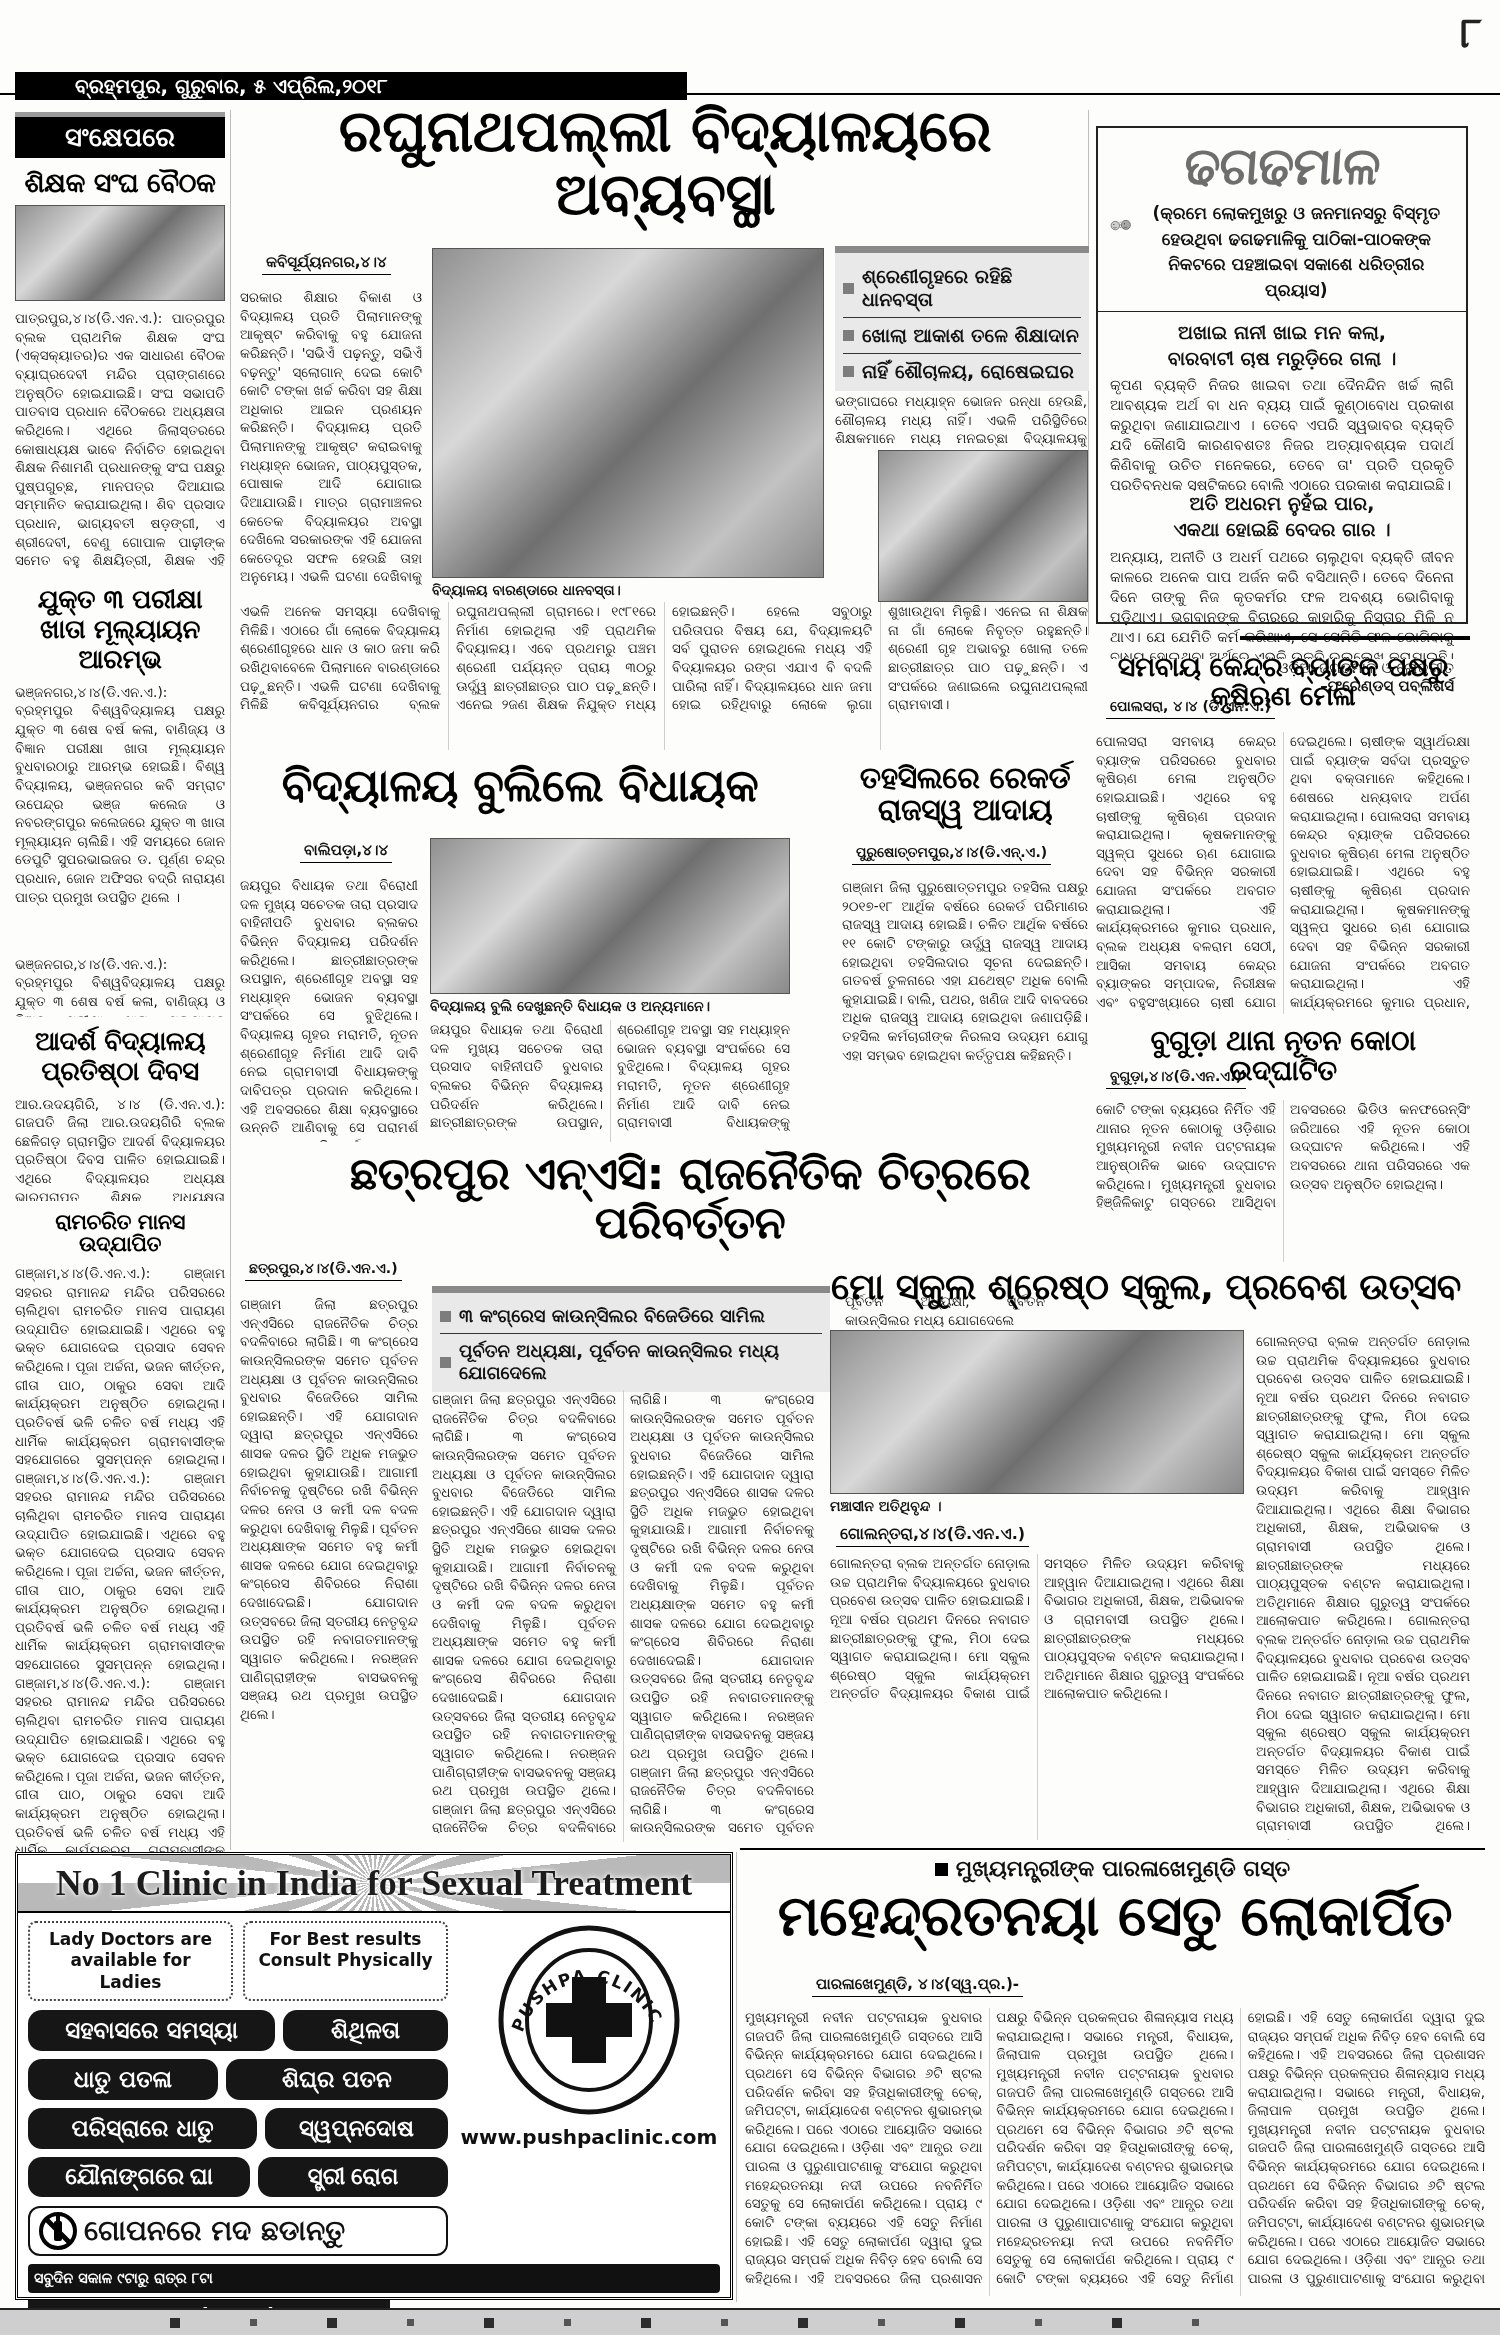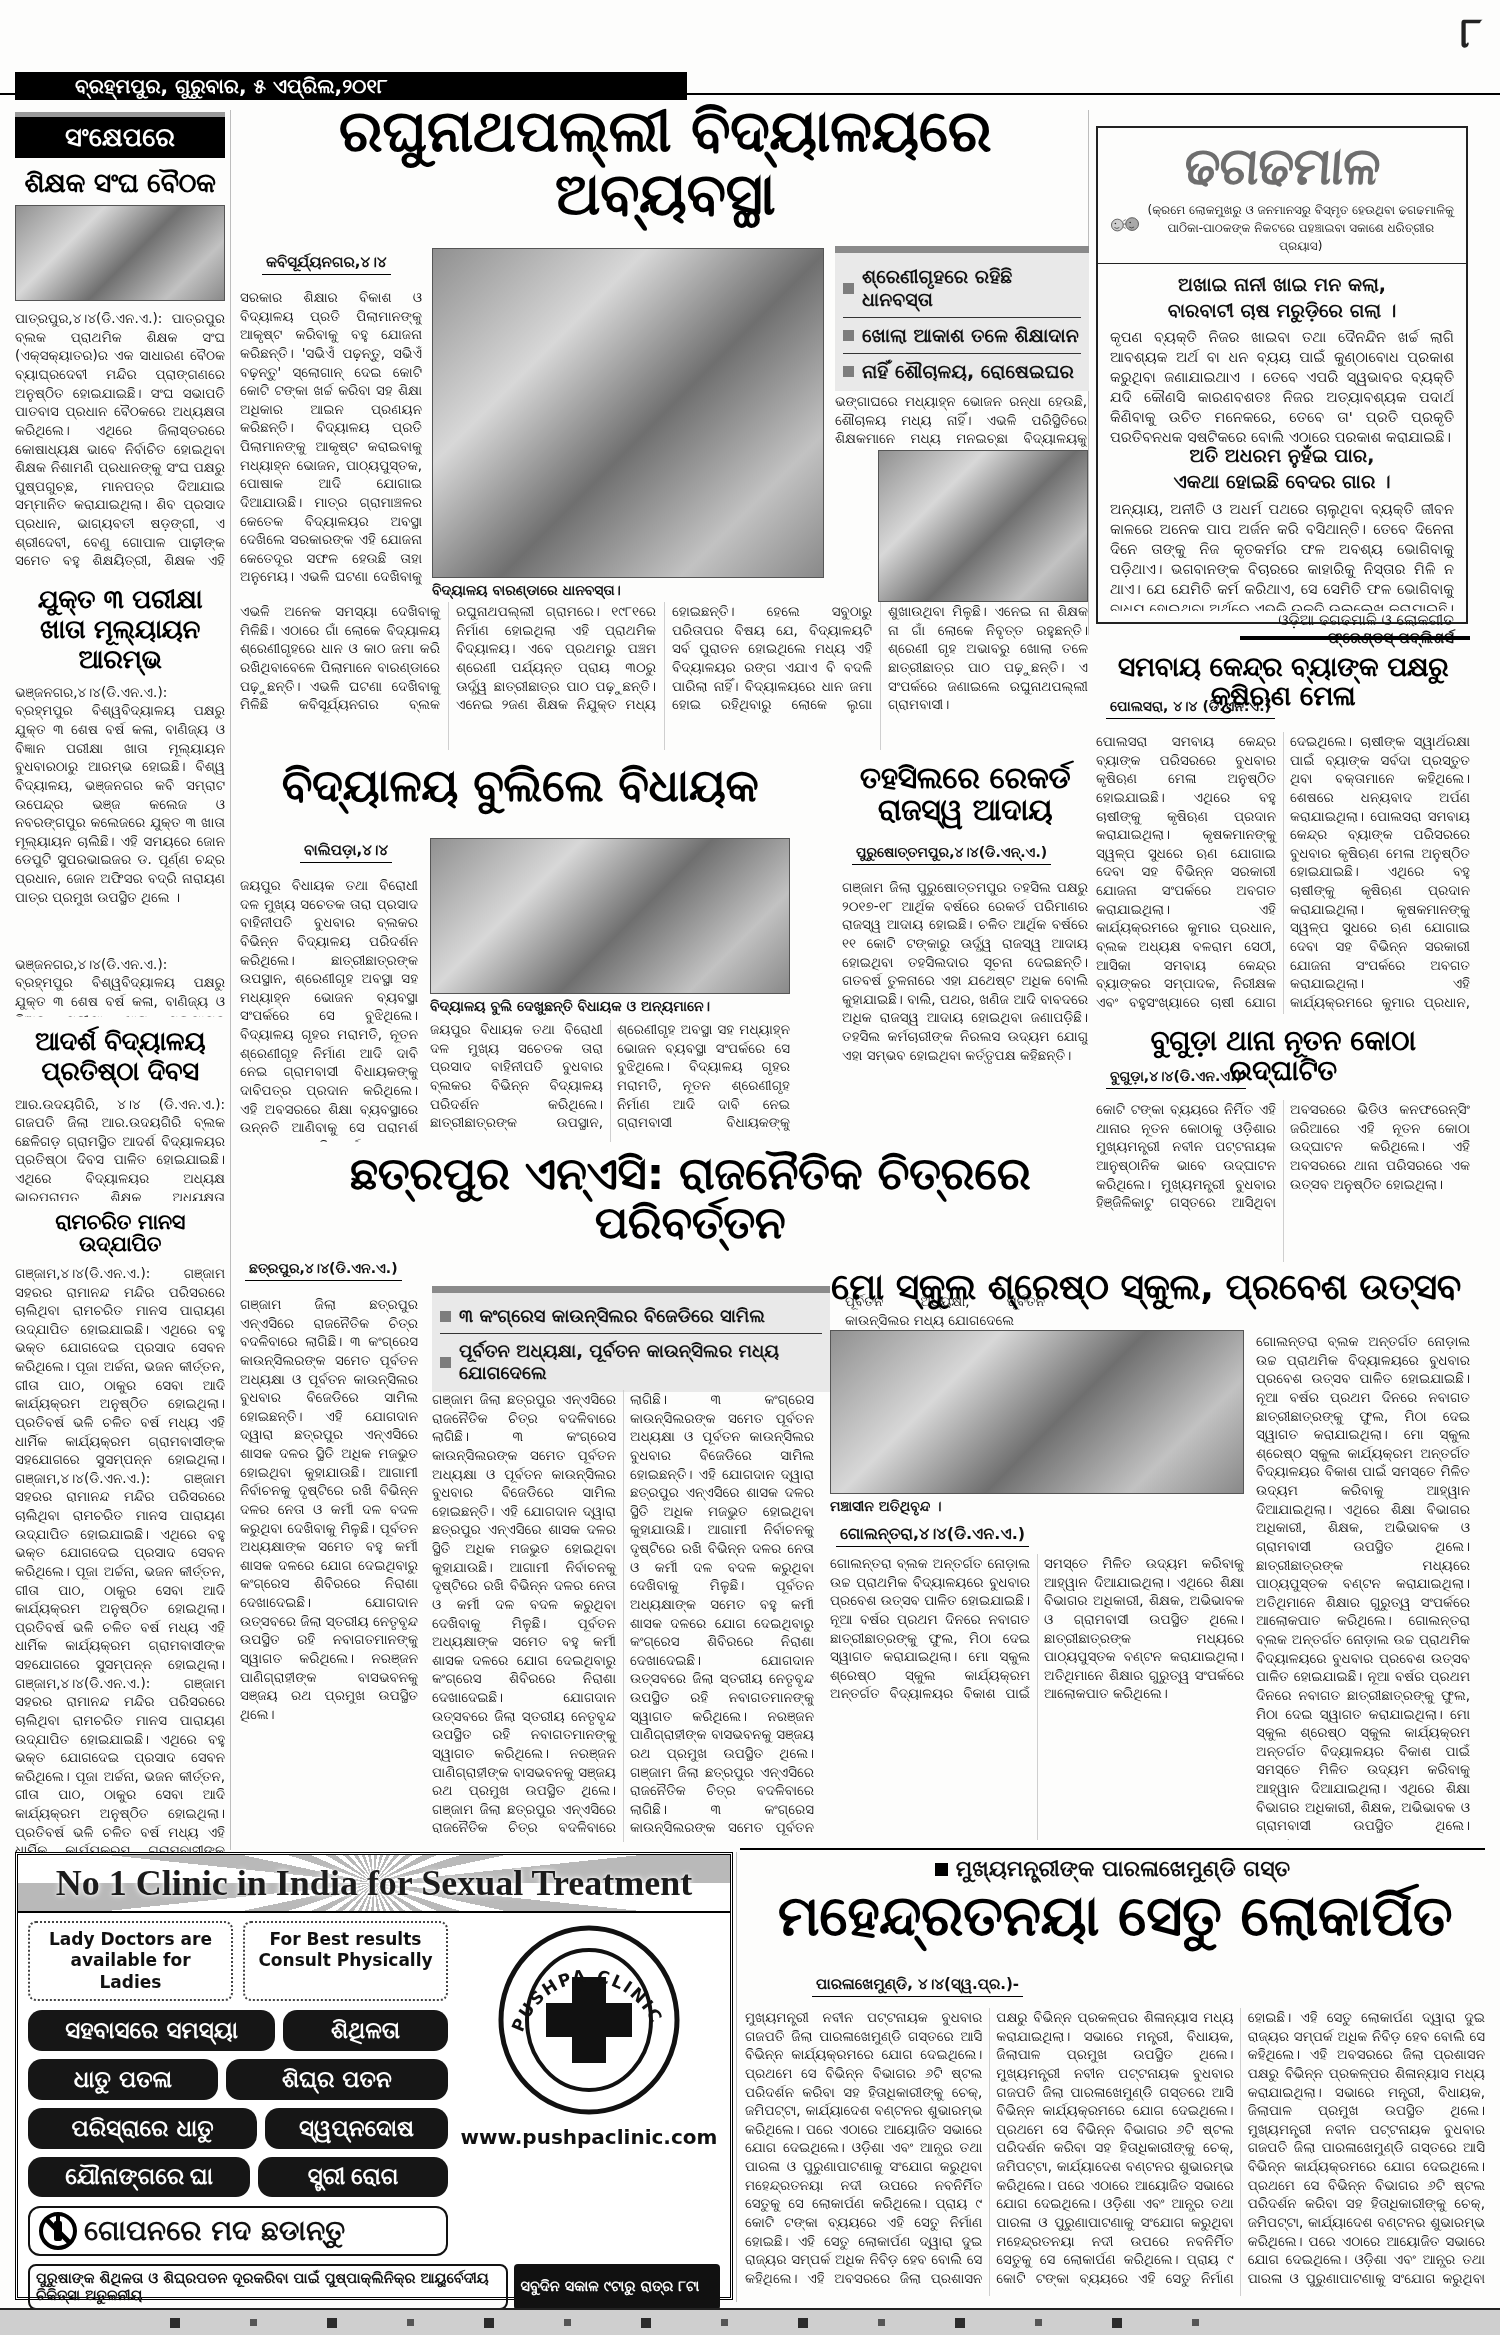--- a/index.html
+++ b/index.html
@@ -20,21 +20,21 @@
         border-bottom:1px solid #333;padding:6px 0;}
   .brow:last-child{border-bottom:none;}
   .sq{width:11px;height:11px;background:#7d7d7d;flex:0 0 auto;}
   .blackbar{background:#000;color:#fff;font-weight:bold;}
   .vline{width:1px;background:#bdbdbd;}
   .hline{height:1px;background:#bdbdbd;}
   
   #dhaga{border:2px solid #222;}
   #dhaga .dtitle{font-size:52px;font-weight:bold;color:#6e6e6e;text-align:center;
                  letter-spacing:-1px;transform:skewX(-4deg);}
-  #dhaga .intro{font-size:12px;line-height:1.5;text-align:center;}
+  #dhaga .intro{font-size:17px;line-height:1.5;text-align:center;font-weight:bold;}
   .verse{font-weight:bold;font-size:19px;text-align:center;line-height:1.35;}
   
   #ad{border:3px double #000;background:#fff;}
   #adbanner{height:56px;border-bottom:2px solid #000;display:flex;align-items:center;justify-content:center;
     background:repeating-conic-gradient(#b9b9b9 0 6deg,#fff 6deg 12deg);}
   #adbanner span{font-family:"Liberation Serif","DejaVu Serif",serif;font-weight:bold;font-size:36px;
     color:#1c1c1c;text-shadow:0 0 3px #fff,0 0 6px #fff;}
   .dotted{border:2px dotted #444;border-radius:8px;text-align:center;font-weight:bold;font-size:17px;
     line-height:1.25;padding:6px 8px;}
   .pill{background:#161616;color:#fff;font-weight:bold;font-size:23px;border-radius:14px;
@@ -234,21 +234,20 @@
           <rect x="52" y="78" width="86" height="34" fill="#111"></rect>
           <path id="lc" d="M 28 110 A 70 75 0 0 1 162 110" fill="none"></path>
           <text font-size="17" font-weight="bold" fill="#111" letter-spacing="2">
             <textPath href="#lc" startOffset="2">PUSHPA CLINIC (P) LTD.</textPath>
           </text>
         </svg>
         <div style="font-weight:bold;font-size:20px;margin-top:6px;">www.pushpaclinic.com</div>
       </div>
     </div>
     <div style="display:flex;gap:6px;margin:8px 10px 0;">
-      <div style="border:2px solid #111;border-radius:8px;font-weight:bold;font-size:14.5px;padding:4px 6px;flex:2.4;">ପୁରୁଷାଙ୍କ ଶିଥିଳତା ଓ ଶିଘ୍ରପତନ ଦୂରକରିବା ପାଇଁ ପୁଷ୍ପାକ୍ଲିନିକ୍‌ର ଆୟୁର୍ବେଦୀୟ ଚିକିତ୍ସା ଅତୁଳନୀୟ</div>
       <div style="background:#111;color:#fff;font-weight:bold;font-size:14.5px;border-radius:4px;padding:6px;flex:1;display:flex;align-items:center;">ସବୁଦିନ ସକାଳ ୯ଟାରୁ ରାତ୍ର ୮ଟା</div>
     </div>
     <div style="display:flex;align-items:center;gap:6px;margin:7px 10px 0;">
       <div class="adlbl" style="font-size:19px;flex:2.6;">A- 41, BDA Duplex Colony, Baramunda, Bhubaneswar - 3</div>
       <div class="adlbl">BALASORE</div>
       <div class="adphone">9437147000</div>
     </div>
 
   </div>
 

